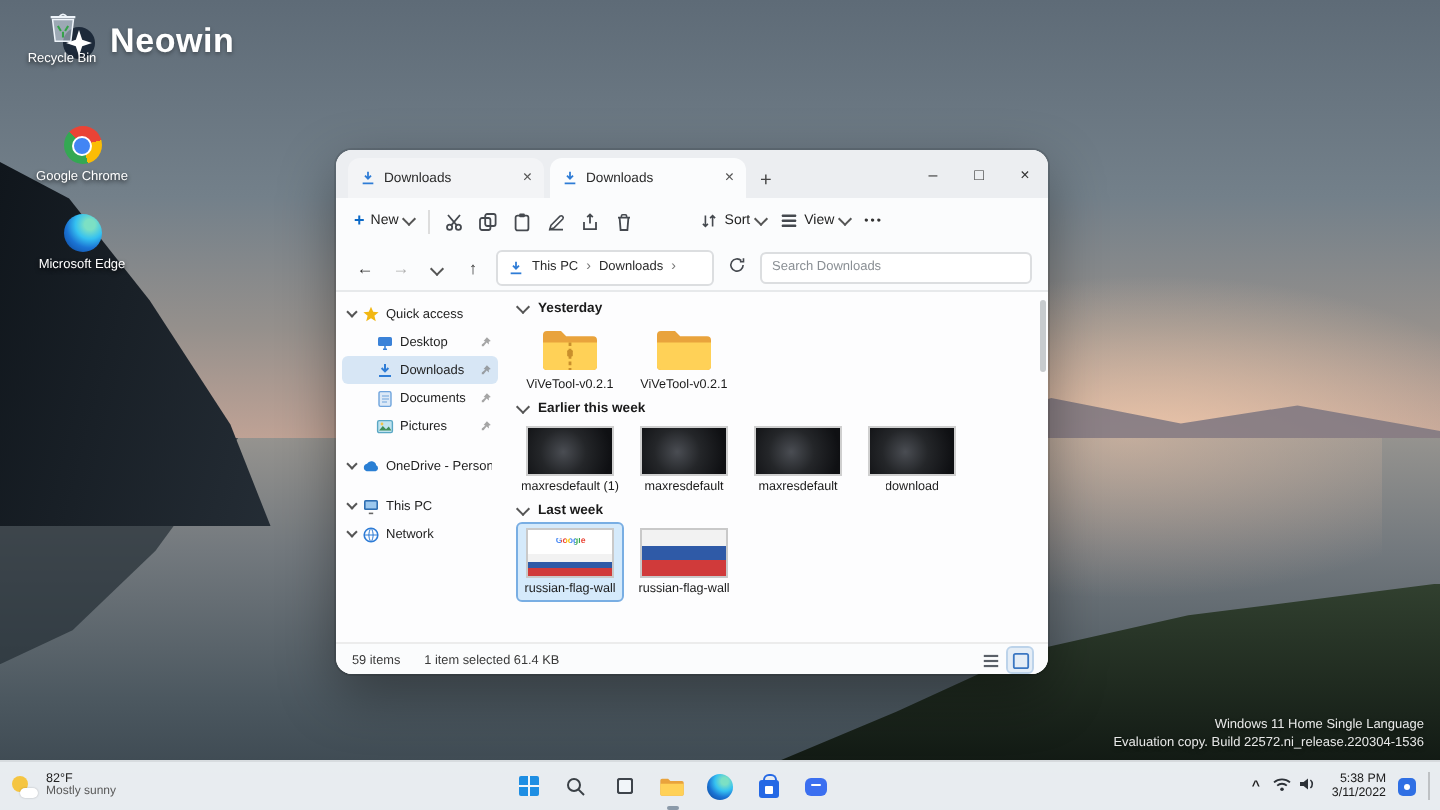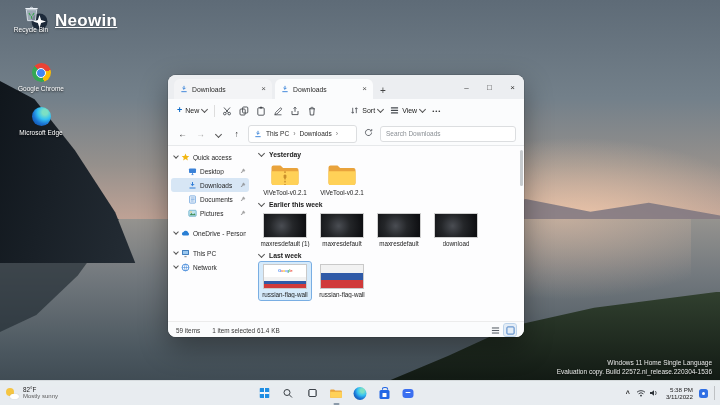--- a/index.html
+++ b/index.html
@@ -8,21 +8,21 @@
   .wp-layer{position:absolute;}
   .sky{left:0;top:0;right:0;height:54%;background:linear-gradient(180deg,#5e6b77 0%,#73808a 45%,#95908c 75%,#bfa295 100%);}
   .glow{left:50%;top:32%;width:50%;height:24%;background:radial-gradient(ellipse at 60% 100%,rgba(246,205,174,.85),rgba(246,205,174,0) 65%);}
   .ridge{left:55%;top:46%;width:45%;height:9%;background:#7d7580;opacity:.85;clip-path:polygon(0 100%,10% 55%,25% 75%,40% 35%,60% 70%,78% 45%,100% 80%,100% 100%);}
   .mtn{left:0;top:20%;width:40%;height:45%;background:linear-gradient(105deg,#10161c,#2a333c 70%,#39434c);clip-path:polygon(0 0,12% 10%,26% 38%,40% 72%,47% 100%,0 100%);}
   .water{left:0;top:54%;right:0;bottom:0;background:linear-gradient(180deg,#95938f 0%,#73797e 30%,#4c5860 70%,#36424b 100%);}
   .water-glow{left:52%;top:54%;width:44%;height:20%;background:radial-gradient(ellipse at 60% 0,rgba(240,198,170,.5),rgba(240,198,170,0) 70%);}
   .mtn-reflect{left:0;top:54%;width:36%;height:28%;background:#242d35;opacity:.7;clip-path:polygon(0 0,46% 0,30% 50%,14% 85%,0 100%);}
   .shore{right:0;bottom:6%;width:46%;height:22%;background:linear-gradient(180deg,#31402f,#121a14);clip-path:polygon(100% 0,100% 100%,0 100%,18% 72%,38% 38%,62% 18%);}
   
-  .brand{position:absolute;left:31px;top:11px;display:flex;align-items:center;gap:7px;color:#fff;text-decoration:underline;}
+  .brand{position:absolute;left:31px;top:11px;display:flex;align-items:center;gap:7px;color:#fff;}
   .brand-text{font-size:17px;font-weight:700;letter-spacing:.3px;text-shadow:0 1px 2px rgba(0,0,0,.35);}
   
   .desk-icon{position:absolute;width:54px;text-align:center;color:#fff;font-size:6.5px;line-height:7.5px;text-shadow:0 1px 2px rgba(0,0,0,.8);}
   .desk-icon .di{height:21px;display:flex;align-items:center;justify-content:center;margin-bottom:2px;}
   .chrome-ic{width:19px;height:19px;border-radius:50%;background:conic-gradient(from -45deg,#ea4335 0 120deg,#fbbc05 0 210deg,#34a853 0 360deg);position:relative;}
   .chrome-ic::after{content:"";position:absolute;inset:4.5px;background:#4285f4;border:1.5px solid #fff;border-radius:50%;}
   .edge-ic{width:19px;height:19px;border-radius:50%;background:radial-gradient(circle at 68% 28%,#7ce0c4 0 14%,#35c1f1 38%,#1b74d4 62%,#0b3e8f 100%);}
   
   .win{position:absolute;left:168px;top:75px;width:356px;height:262px;border-radius:8px;overflow:hidden;background:#fdfdfe;box-shadow:0 10px 28px rgba(0,0,0,.38),0 0 0 1px rgba(0,0,0,.10);font-size:7px;color:#222;}
   .tabbar{height:24px;background:#eceef1;display:flex;align-items:flex-end;padding-left:6px;position:relative;}

